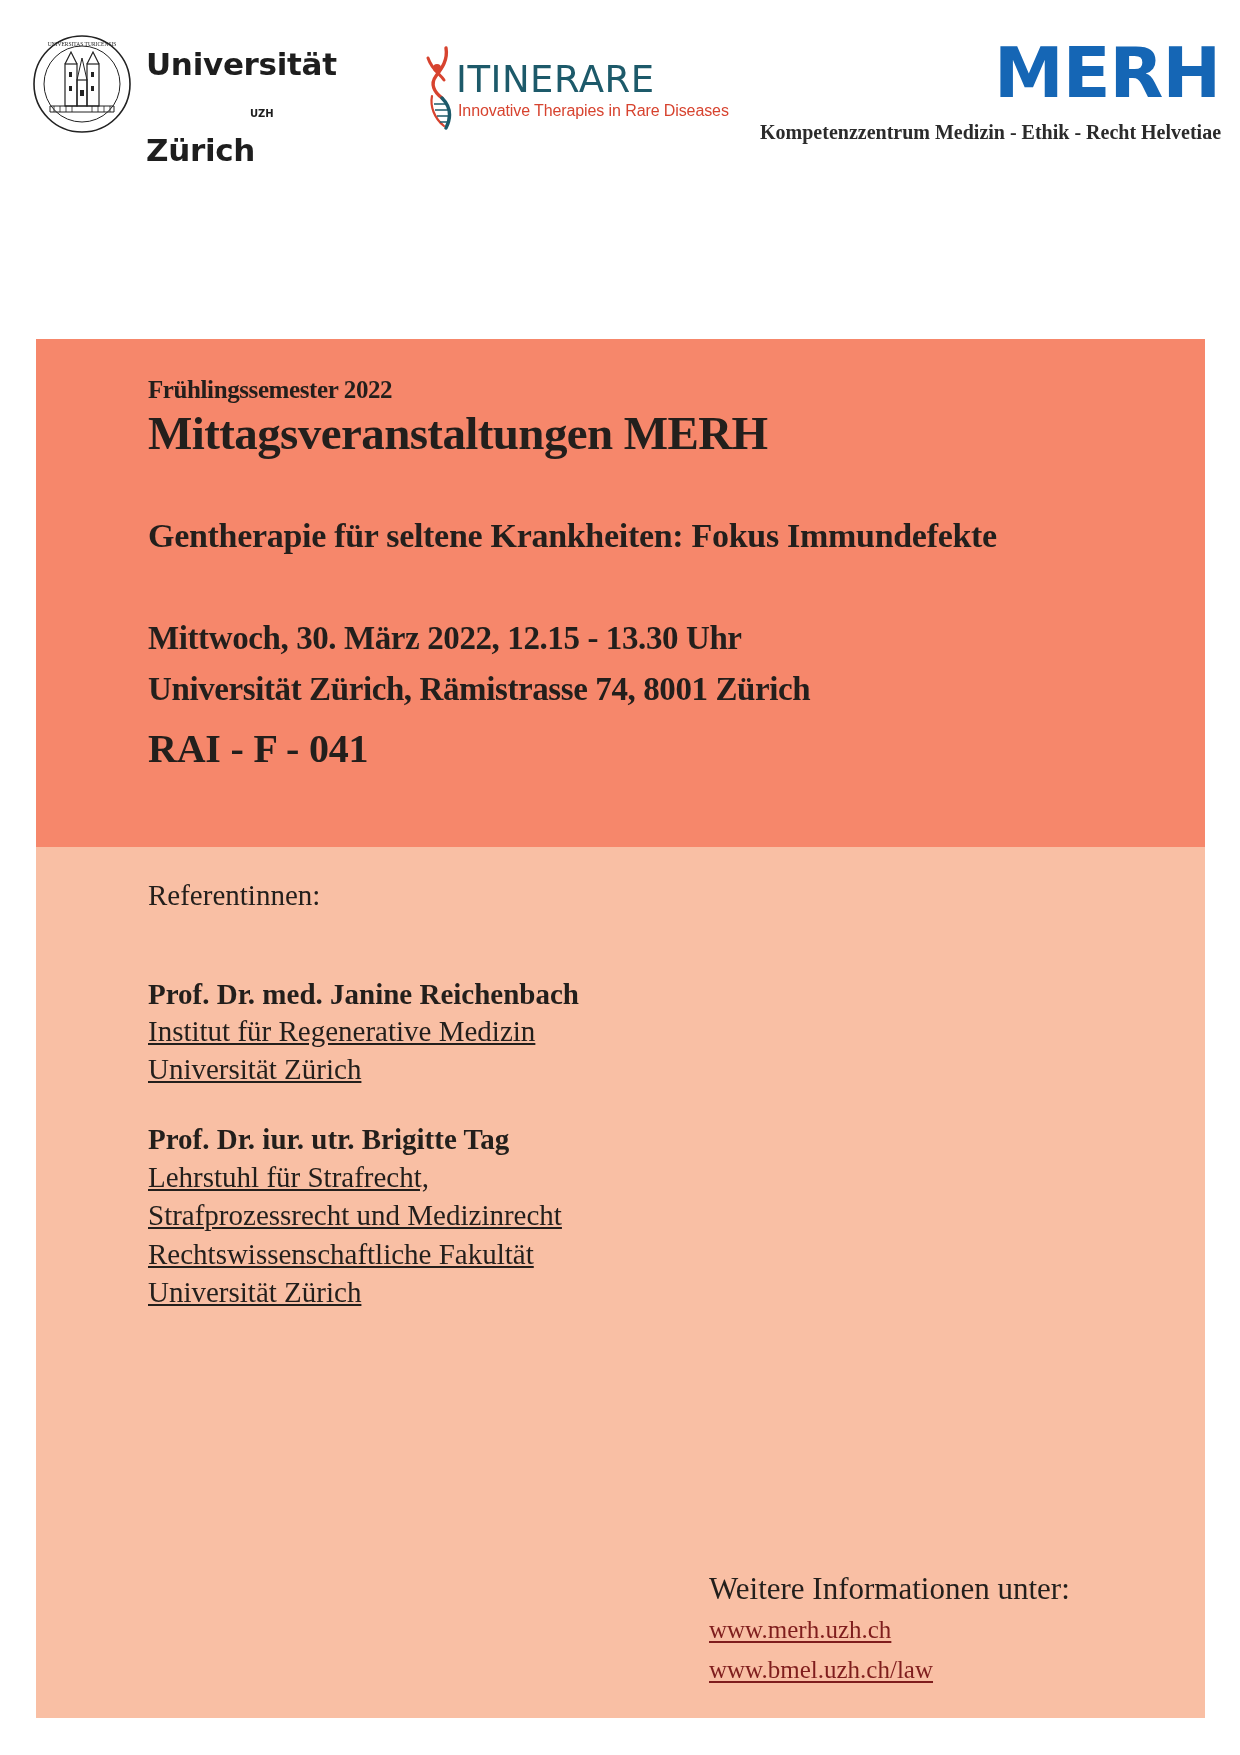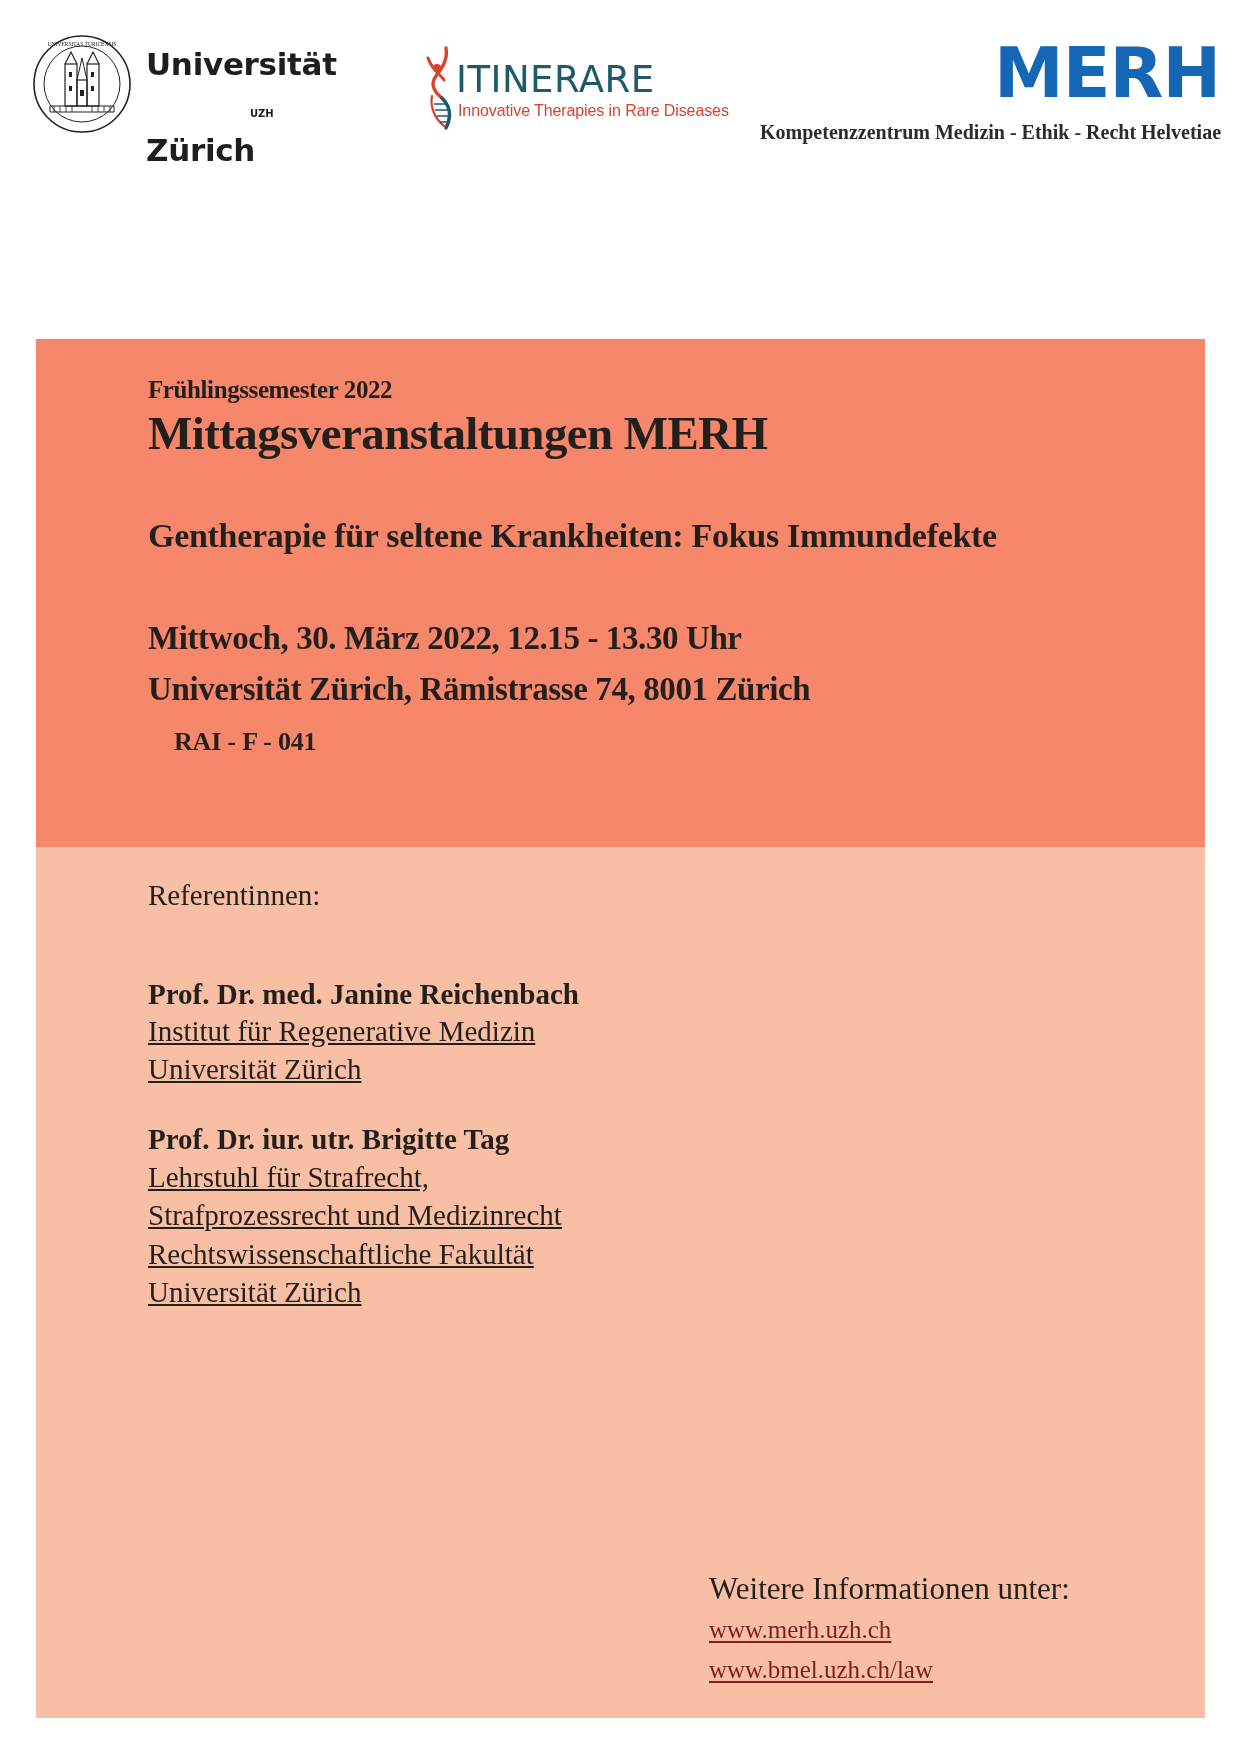--- a/index.html
+++ b/index.html
@@ -26,21 +26,21 @@
   #panel-top { position:absolute; left:36px; top:339px; width:1169px; height:508px; background:#f6876b; }
   #panel-bottom { position:absolute; left:36px; top:847px; width:1169px; height:871px; background:#f9bfa4; }
 
   .t { position:absolute; left:148px; white-space:nowrap; line-height:1; }
 
   #semester { top:377px; font-size:25px; font-weight:bold; letter-spacing:-0.4px; }
   #series-title { top:410px; font-size:47px; font-weight:bold; letter-spacing:-0.6px; }
   #topic { top:519px; font-size:34px; font-weight:bold; letter-spacing:-0.3px; }
   #date { top:622px; font-size:33px; font-weight:bold; letter-spacing:-0.4px; }
   #location { top:673px; font-size:33px; font-weight:bold; letter-spacing:-0.4px; }
-  #room { top:729px; font-size:26px; font-weight:bold; letter-spacing:-0.2px;margin-left:26px; }
+  #room { top:729px; font-size:40px; font-weight:bold; letter-spacing:-0.2px; }
 
   #speakers-label { top:881px; font-size:29px; }
   .sp-name { font-size:29px; font-weight:bold; }
   .sp-line { font-size:29px;text-decoration:underline; }
 
   #more-info { position:absolute; left:709px; top:1573px; font-size:31px; line-height:1; white-space:nowrap; }
   .link { position:absolute; left:709px; font-size:25px; line-height:1; text-decoration:underline; color:#7f1d1d; white-space:nowrap; text-underline-offset:3px; }
   #link1 { top:1617px; }
   #link2 { top:1657px; }
 </style>

